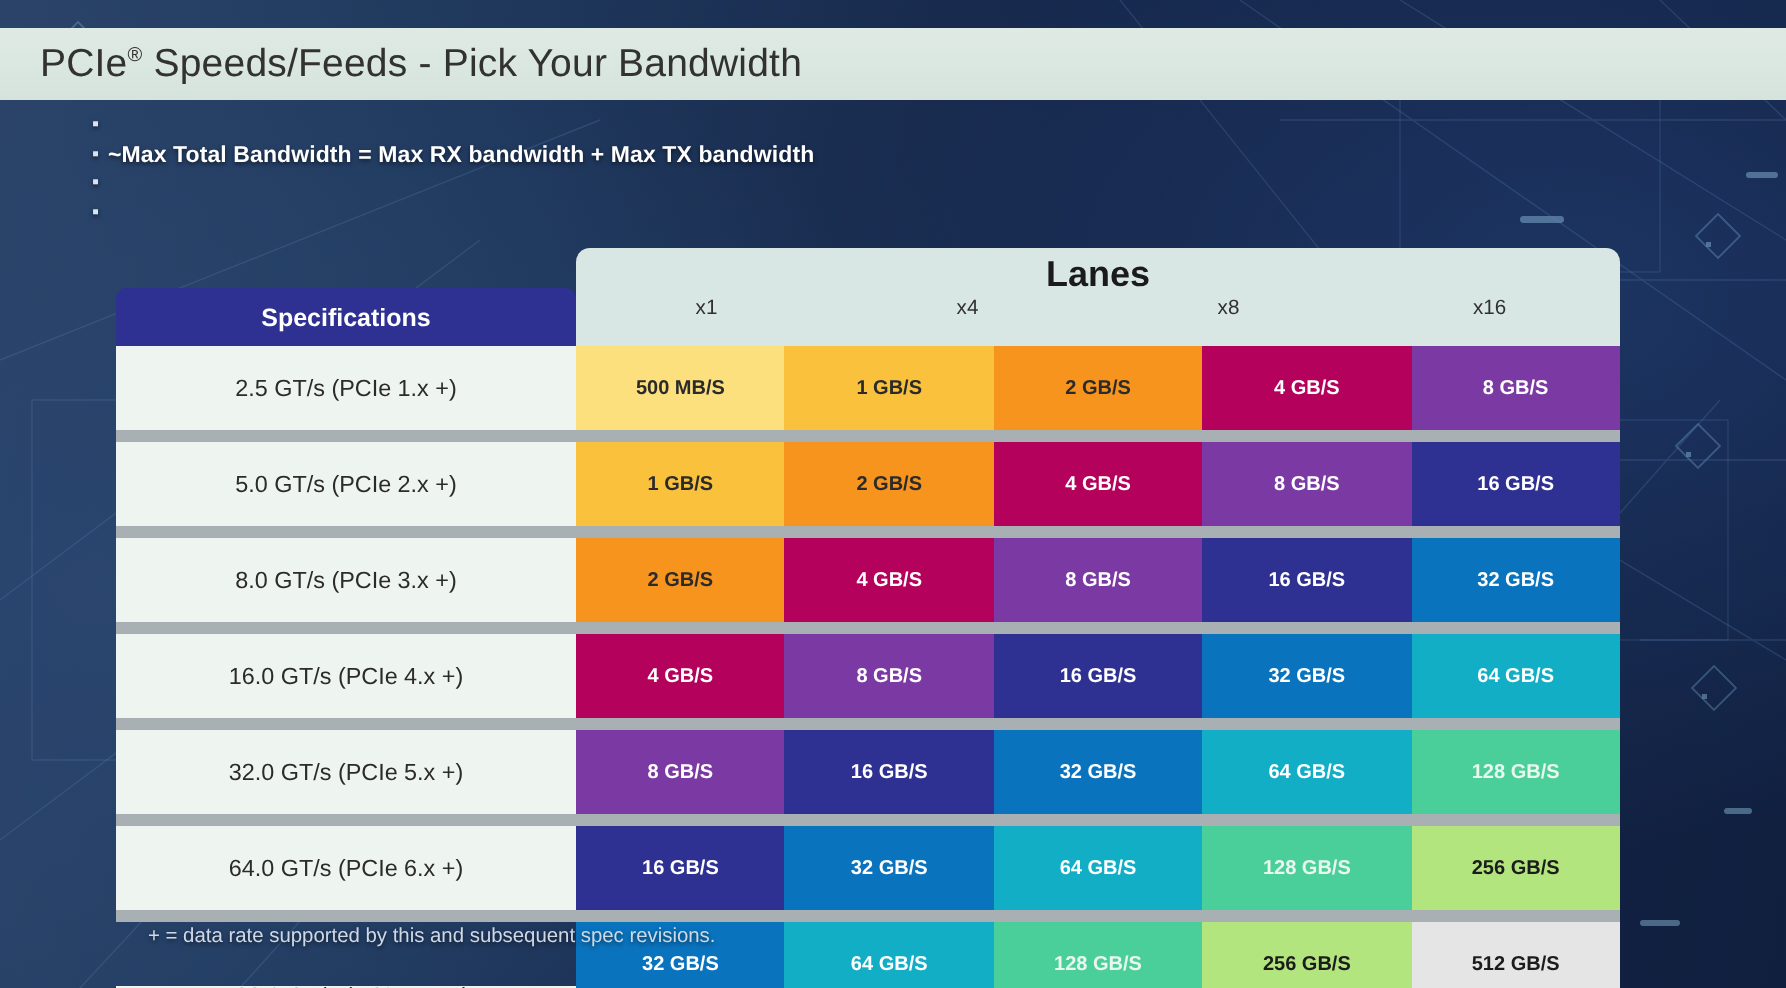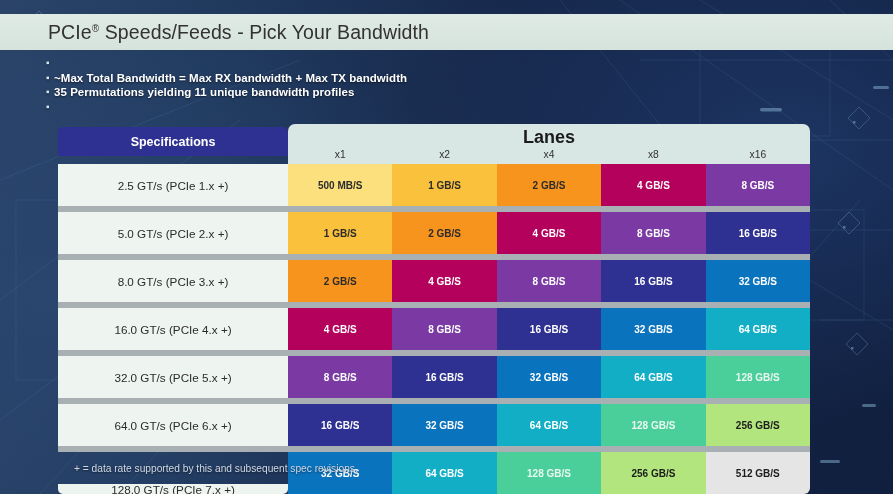--- a/index.html
+++ b/index.html
@@ -22,21 +22,21 @@
   #bg .lines { position:absolute; inset:0; opacity:.55; }
 
   
   #title-band {
     position:absolute; left:0; top:14px; width:893px; height:36px;
     background:linear-gradient(180deg,#dfeae4 0%,#d6e3dd 100%);
     z-index:3;
     display:flex; align-items:center;
   }
   #title-text {
-    margin-left:48px;
+    margin-left:20px;
     font-size:19.5px; color:#323232; letter-spacing:.1px;
     white-space:nowrap;
   }
   #title-text sup { font-size:10px; vertical-align:super; }
 
   
   #bullets {
     position:absolute; left:46px; top:56px; z-index:3;
     color:#ffffff; font-size:11.5px; font-weight:bold;
     line-height:14.6px; letter-spacing:.05px;
@@ -60,21 +60,21 @@
     display:flex; align-items:center; justify-content:center;
     font-size:11.7px; color:#2b2b2b; white-space:nowrap;
     background:#eef4f0;
   }
   .spec-head {
     width:230px; flex:0 0 230px; height:29px;
     display:flex; align-items:center; justify-content:center;
     background:#2e3192; color:#ffffff;
     font-size:12.5px; font-weight:bold;
     border-radius:5px 5px 0 0;
-    margin-top:3px;
+    margin-top:20px;
   }
   .spec-sep { width:230px; flex:0 0 230px; height:6px; background:#a9b0b4; }
 
   
   .lanes-head {
     flex:1; background:#d9e7e4; border-radius:7px 7px 0 0;
     padding-top:5px;
   }
   .lanes-title {
     text-align:center; font-size:18px; font-weight:bold; color:#1b1b1b;
@@ -169,35 +169,33 @@
 <div id="bullets">
     <div class="b">
       <span class="dot">▪</span>
     </div>
     <div class="b">
       <span class="dot">▪</span>
       <span>~Max Total Bandwidth = Max RX bandwidth + Max TX bandwidth</span>
     </div>
     <div class="b">
       <span class="dot">▪</span>
-      <span>35 Permutations yielding 11 unique bandwidth profiles</span>
     </div>
     <div class="b">
       <span class="dot">▪</span>
     </div>
   </div>
 
 <div id="table">
     <div class="trow">
       <div class="spec-head">Specifications</div>
       <div class="lanes-head">
         <div class="lanes-title">Lanes</div>
         <div class="lanes-cols">
           <div>x1</div>
-          <div>x2</div>
           <div>x4</div>
           <div>x8</div>
           <div>x16</div>
         </div>
       </div>
     </div>
     <div class="trow row-h">
       <div class="spec">2.5 GT/s (PCIe 1.x +)</div>
       <div class="cell" style="background: rgb(251, 224, 125); color: rgb(43, 43, 43);">500 MB/S</div>
       <div class="cell" style="background: rgb(249, 193, 60); color: rgb(43, 43, 43);">1 GB/S</div>

